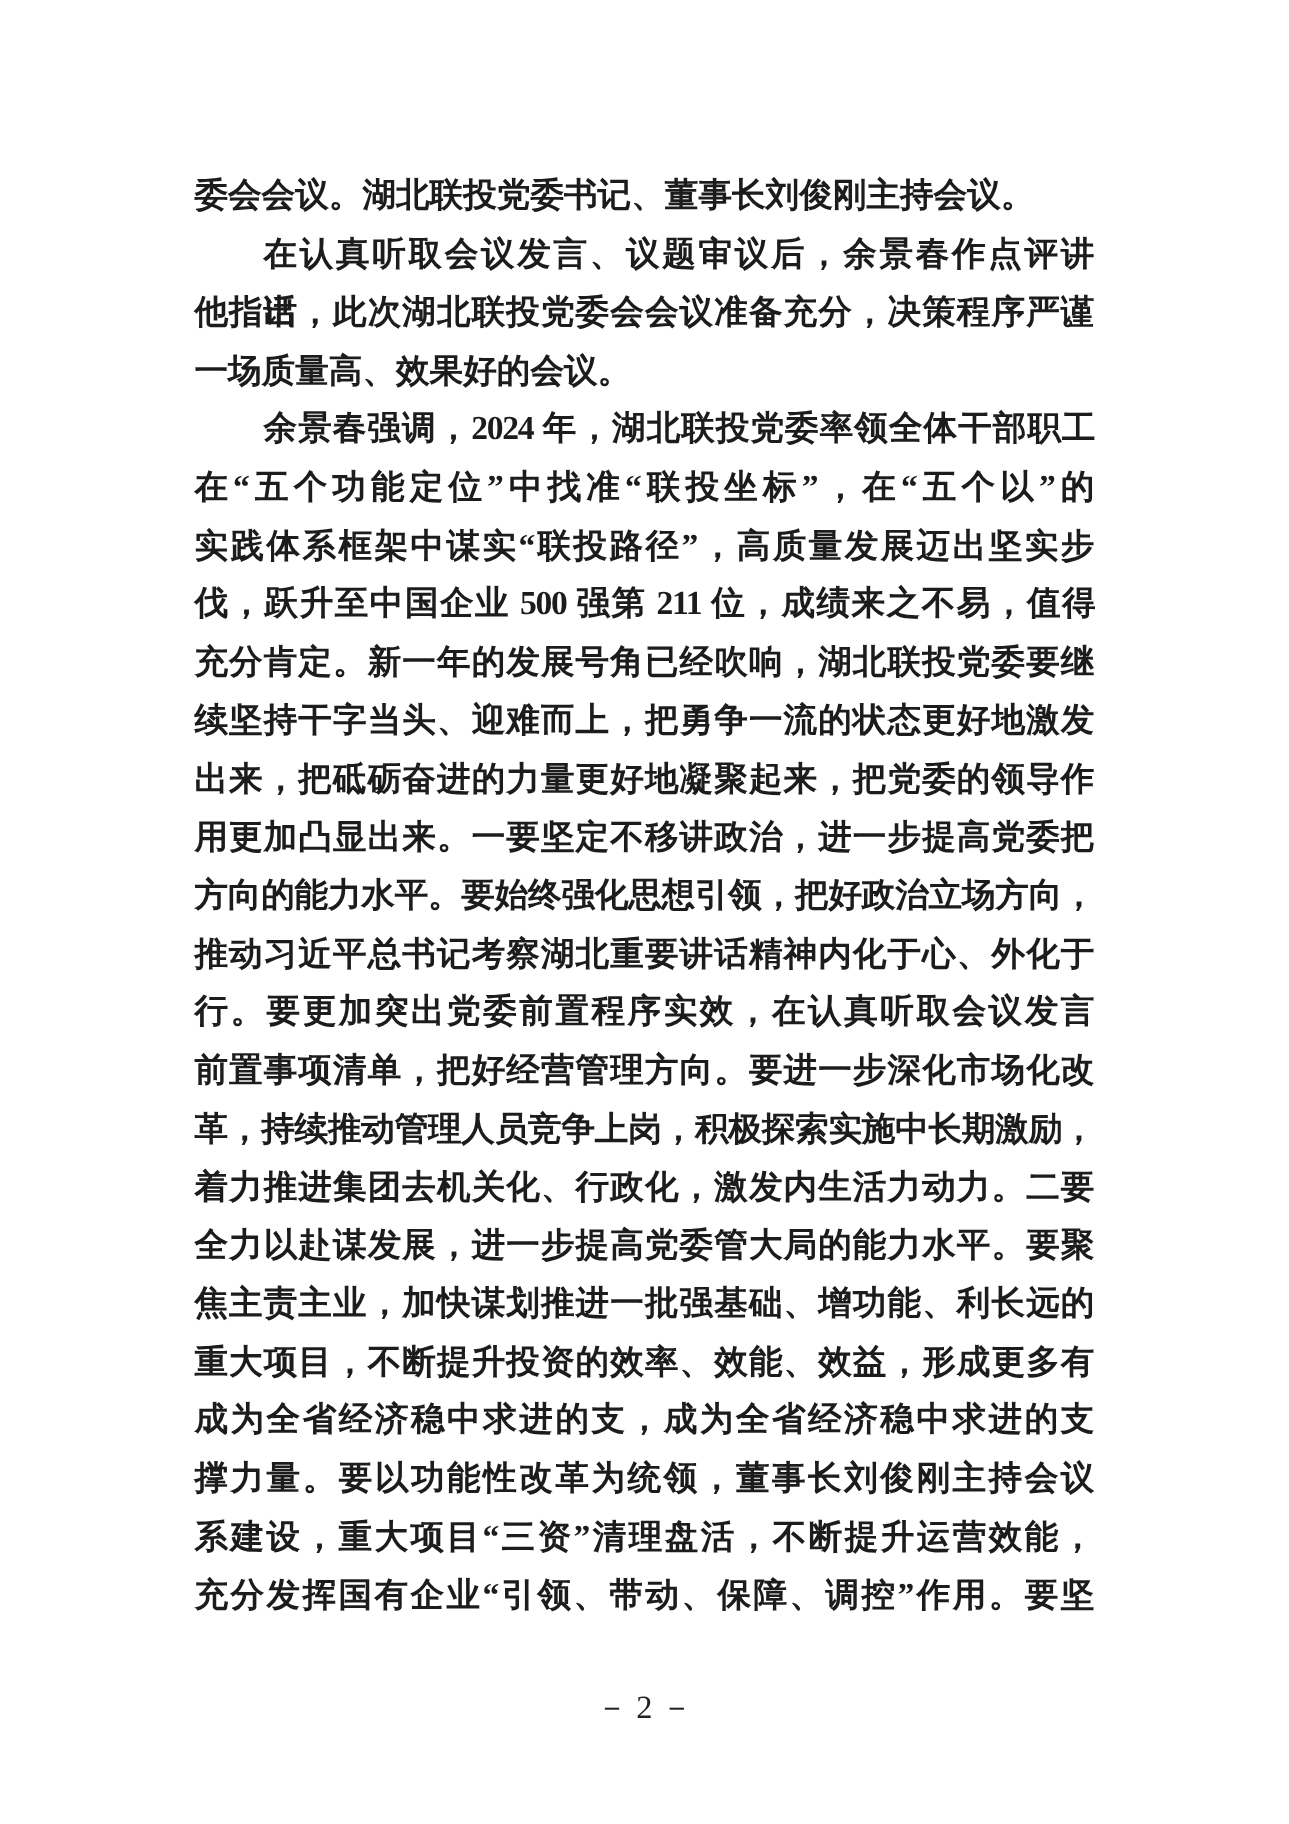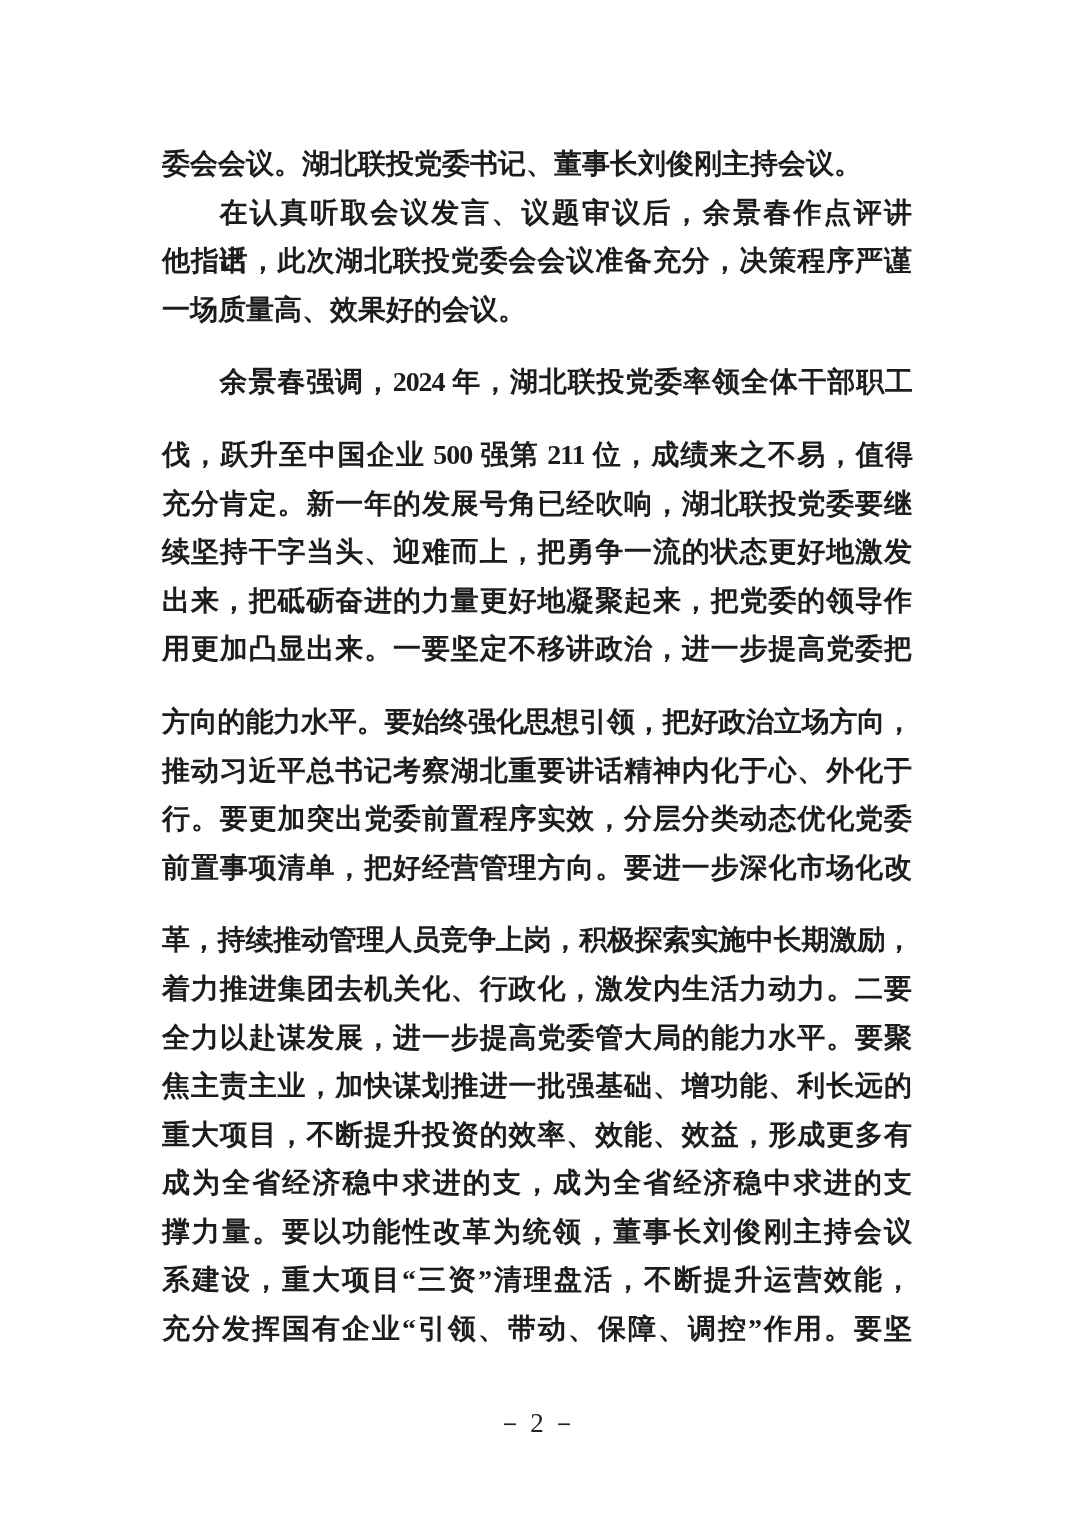--- a/index.html
+++ b/index.html
@@ -40,21 +40,20 @@
     text-align: justify;
     text-align-last: justify;
     text-justify: inter-character;
     white-space: normal;
   }
   .line.indent {
     padding-left: 57.6px;
   }
   .line.tight {
     letter-spacing: -1.05px;
-    margin-top: 24px;
   }
   .footer {
     position: absolute;
     left: 0;
     top: 1403px;
     width: 1074px;
     height: 40px;
     line-height: 40px;
     text-align: center;
     font-size: 27px;
@@ -64,28 +63,30 @@
 </head>
 <body>
 
 <div class="page">
   <div class="text-block" id="body-lines">
       <div class="line">委会会议。湖北联投党委书记、董事长刘俊刚主持会议。</div>
       <div class="line fill indent">在认真听取会议发言、议题审议后，余景春作点评讲话。</div>
       <div class="line fill">他指出，此次湖北联投党委会会议准备充分，决策程序严谨</div>
       <div class="line">一场质量高、效果好的会议。</div>
       <div class="line fill indent tight">余景春强调，2024 年，湖北联投党委率领全体干部职工</div>
+      <div class="line fill">在“五个功能定位”中找准“联投坐标”，在“五个以”的</div>
+      <div class="line fill">实践体系框架中谋实“联投路径”，高质量发展迈出坚实步</div>
       <div class="line fill tight">伐，跃升至中国企业 500 强第 211 位，成绩来之不易，值得</div>
       <div class="line fill">充分肯定。新一年的发展号角已经吹响，湖北联投党委要继</div>
       <div class="line fill">续坚持干字当头、迎难而上，把勇争一流的状态更好地激发</div>
       <div class="line fill">出来，把砥砺奋进的力量更好地凝聚起来，把党委的领导作</div>
       <div class="line fill">用更加凸显出来。一要坚定不移讲政治，进一步提高党委把</div>
       <div class="line fill tight">方向的能力水平。要始终强化思想引领，把好政治立场方向，</div>
       <div class="line fill">推动习近平总书记考察湖北重要讲话精神内化于心、外化于</div>
-      <div class="line fill">行。要更加突出党委前置程序实效，分层分类动态优化党委</div>
+      <div class="line fill">行。要更加突出党委前置程序实效，在认真听取会议发言</div>
       <div class="line fill">前置事项清单，把好经营管理方向。要进一步深化市场化改</div>
       <div class="line fill tight">革，持续推动管理人员竞争上岗，积极探索实施中长期激励，</div>
       <div class="line fill">着力推进集团去机关化、行政化，激发内生活力动力。二要</div>
       <div class="line fill">全力以赴谋发展，进一步提高党委管大局的能力水平。要聚</div>
       <div class="line fill">焦主责主业，加快谋划推进一批强基础、增功能、利长远的</div>
       <div class="line fill">重大项目，不断提升投资的效率、效能、效益，形成更多有</div>
       <div class="line fill">成为全省经济稳中求进的支，成为全省经济稳中求进的支</div>
       <div class="line fill">撑力量。要以功能性改革为统领，董事长刘俊刚主持会议</div>
       <div class="line fill">系建设，重大项目“三资”清理盘活，不断提升运营效能，</div>
       <div class="line fill">充分发挥国有企业“引领、带动、保障、调控”作用。要坚</div>

